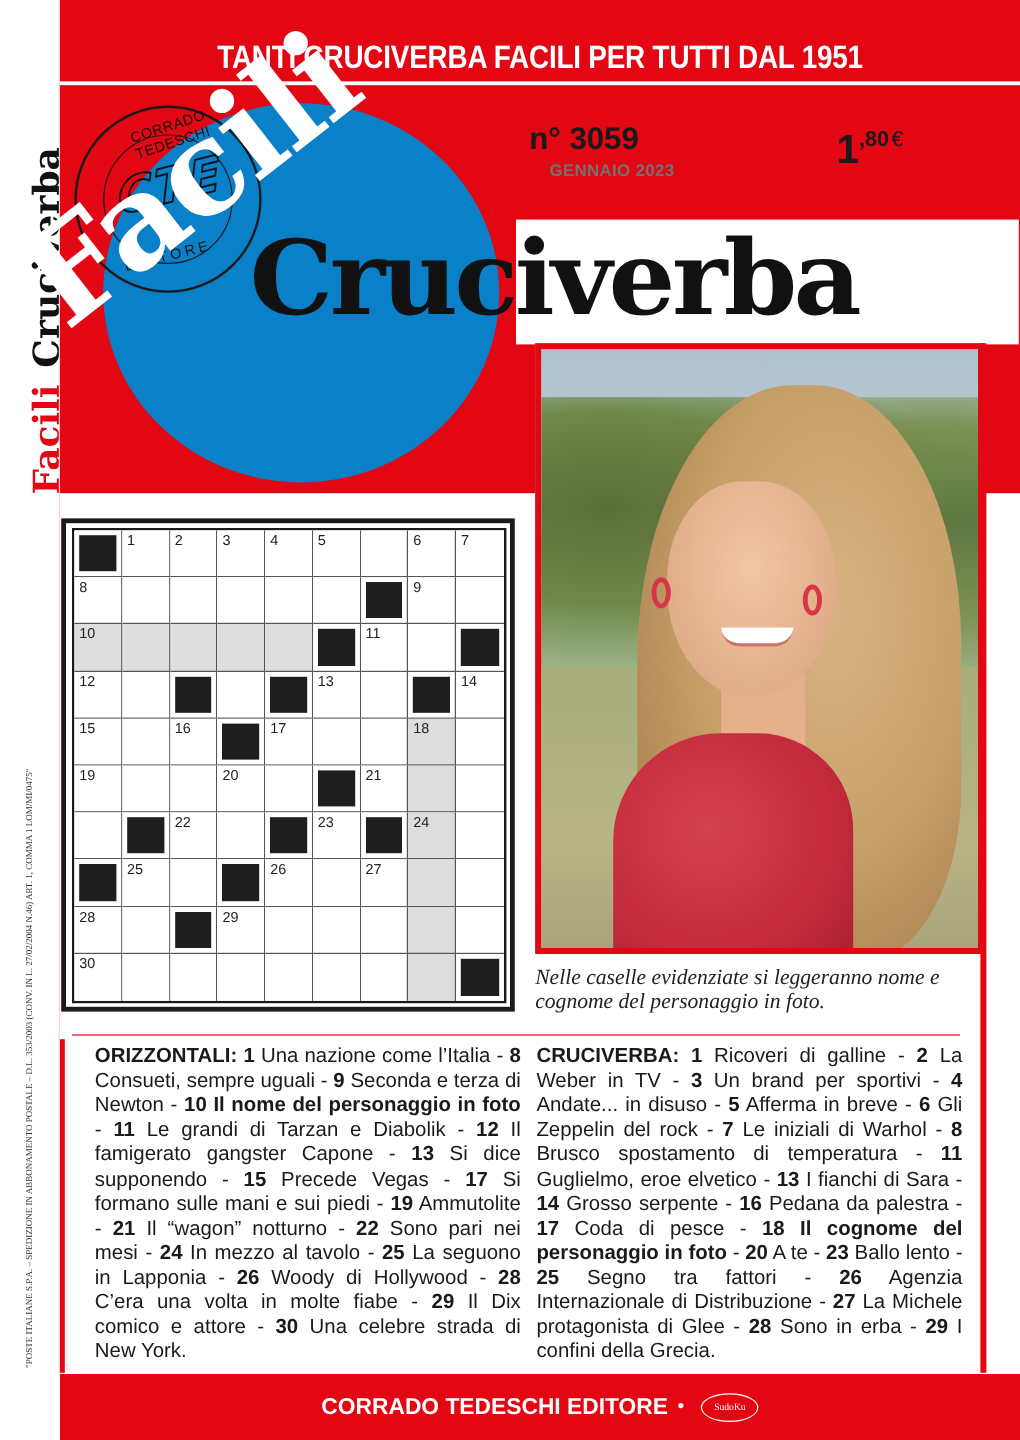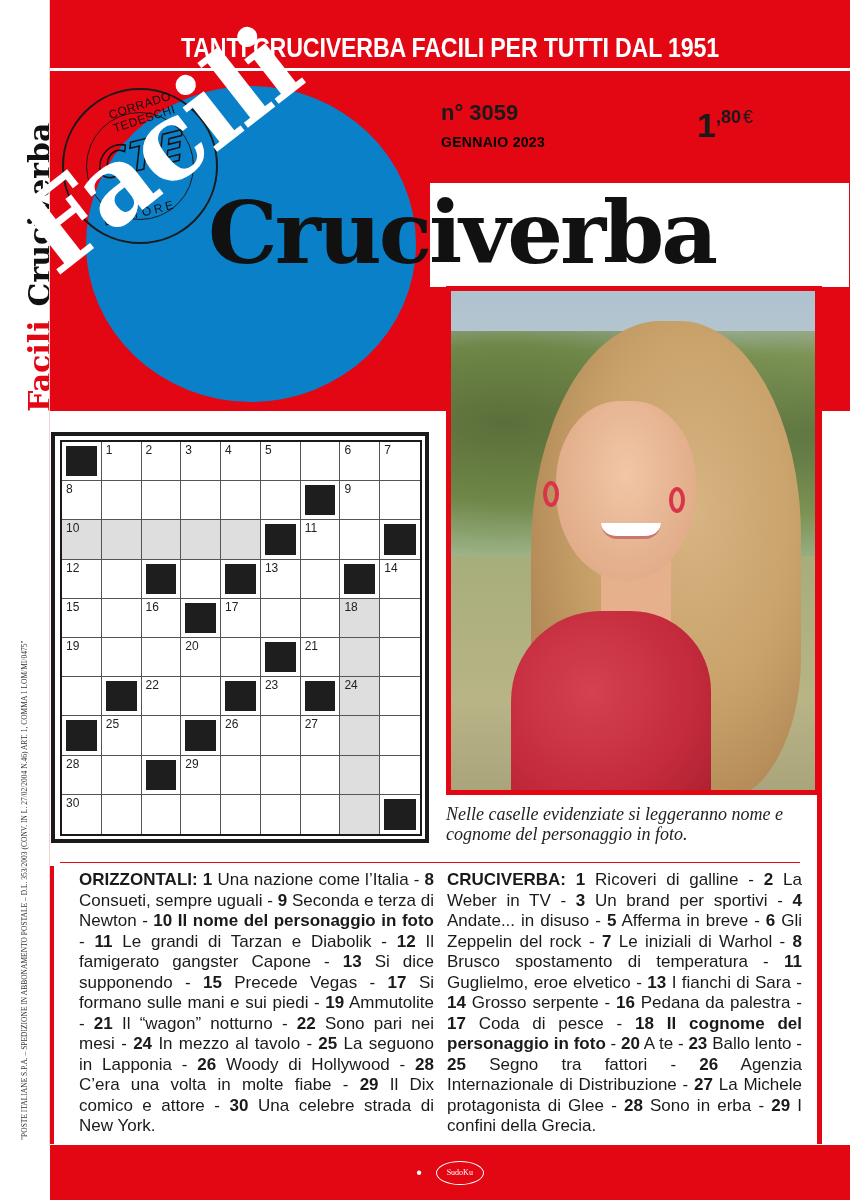--- a/index.html
+++ b/index.html
@@ -14,22 +14,22 @@
 
   .blue-circle { position: absolute; left: 86px; top: 86px; width: 330px; height: 316px; border-radius: 50%; background: #0a80c8; }
 
   .cte-logo { position: absolute; left: 62px; top: 88px; width: 156px; height: 156px; border-radius: 50%; border: 2px solid #1a1a1a; }
   .cte-logo-inner { position: absolute; left: 22px; top: 22px; width: 108px; height: 108px; border-radius: 50%; border: 1.5px solid #1a1a1a; }
   .cte-mark { position: absolute; left: 20px; top: 42px; width: 116px; text-align: center; font-family: "DejaVu Sans", sans-serif;
     font-weight: bold; font-style: italic; font-size: 40px; color: transparent; -webkit-text-stroke: 1.6px #111; letter-spacing: 2px; transform: rotate(-14deg) skewX(-10deg); }
   .cte-arc-top { position: absolute; left: 12px; top: 8px; width: 132px; font-size: 12px; color: #111; text-align: center; transform: rotate(-18deg); letter-spacing: 0.5px; }
   .cte-arc-bottom { position: absolute; left: 36px; top: 116px; width: 80px; font-size: 12px; color: #111; text-align: center; transform: rotate(-14deg); letter-spacing: 3px; }
 
-  .issue-number { position: absolute; left: 441px; top: 100px; font-size: 22px; font-weight: bold; color: #1a1a1a; }
-  .issue-date { position: absolute; left: 441px; top: 134px; font-size: 14px; font-weight: bold; color: #000000; letter-spacing: 0.3px; }
+  .issue-number { position: absolute; left: 441px; top: 100px; font-size: 26px; font-weight: bold; color: #1a1a1a; }
+  .issue-date { position: absolute; left: 458px; top: 134px; font-size: 14px; font-weight: bold; color: #737373; letter-spacing: 0.3px; }
   .price { position: absolute; left: 697px; top: 106px; color: #1a1a1a; font-weight: bold; white-space: nowrap; }
   .price-int { font-size: 34px; }
   .price-dec { font-size: 18px; vertical-align: 14px; }
   .price-cur { font-size: 18px; vertical-align: 14px; font-weight: normal; margin-left: 2px; }
 
   .title-panel { position: absolute; left: 430px; top: 183px; width: 419px; height: 104px; background: #fff; }
   .title-cruciverba { position: absolute; left: 208px; top: 190px; font-family: "DejaVu Serif", serif; font-weight: bold;
     font-size: 86px; color: #111; letter-spacing: -3px; line-height: 1; transform: scaleX(1.02); transform-origin: left; white-space: nowrap; }
   .title-facili { position: absolute; left: 66px; top: 182px; font-family: "DejaVu Serif", serif; font-weight: bold;
     font-size: 108px; color: #fff; line-height: 1; transform: rotate(-38deg); transform-origin: left bottom; white-space: nowrap; letter-spacing: -2px; }
@@ -322,15 +322,16 @@
 <div class="clues-rule"></div>
 <div class="left-bar"></div>
 <div class="clues clues-across" id="clues-across">
   <span class="hdr">ORIZZONTALI:</span>
  <b>1</b> <span>Una nazione come l’Italia</span> - <b>8</b> <span>Consueti, sempre uguali</span> - <b>9</b> <span>Seconda e terza di Newton</span> - <b>10</b> <span style="font-weight: bold;">Il nome del personaggio in foto</span> - <b>11</b> <span>Le grandi di Tarzan e Diabolik</span> - <b>12</b> <span>Il famigerato gangster Capone</span> - <b>13</b> <span>Si dice supponendo</span> - <b>15</b> <span>Precede Vegas</span> - <b>17</b> <span>Si formano sulle mani e sui piedi</span> - <b>19</b> <span>Ammutolite</span> - <b>21</b> <span>Il “wagon” notturno</span> - <b>22</b> <span>Sono pari nei mesi</span> - <b>24</b> <span>In mezzo al tavolo</span> - <b>25</b> <span>La seguono in Lapponia</span> - <b>26</b> <span>Woody di Hollywood</span> - <b>28</b> <span>C’era una volta in molte fiabe</span> - <b>29</b> <span>Il Dix comico e attore</span> - <b>30</b> <span>Una celebre strada di New York.</span></div>
 <div class="clues clues-down" id="clues-down">
   <span class="hdr">CRUCIVERBA:</span>
  <b>1</b> <span>Ricoveri di galline</span> - <b>2</b> <span>La Weber in TV</span> - <b>3</b> <span>Un brand per sportivi</span> - <b>4</b> <span>Andate... in disuso</span> - <b>5</b> <span>Afferma in breve</span> - <b>6</b> <span>Gli Zeppelin del rock</span> - <b>7</b> <span>Le iniziali di Warhol</span> - <b>8</b> <span>Brusco spostamento di temperatura</span> - <b>11</b> <span>Guglielmo, eroe elvetico</span> - <b>13</b> <span>I fianchi di Sara</span> - <b>14</b> <span>Grosso serpente</span> - <b>16</b> <span>Pedana da palestra</span> - <b>17</b> <span>Coda di pesce</span> - <b>18</b> <span style="font-weight: bold;">Il cognome del personaggio in foto</span> - <b>20</b> <span>A te</span> - <b>23</b> <span>Ballo lento</span> - <b>25</b> <span>Segno tra fattori</span> - <b>26</b> <span>Agenzia Internazionale di Distribuzione</span> - <b>27</b> <span>La Michele protagonista di Glee</span> - <b>28</b> <span>Sono in erba</span> - <b>29</b> <span>I confini della Grecia.</span></div>
 
 <div class="footer">
+  <span class="footer-brand">CORRADO TEDESCHI EDITORE</span>
   <span class="footer-dot">•</span>
   <span class="sudoku-badge">SudoKu</span>
 </div>
 
 </body></html>

